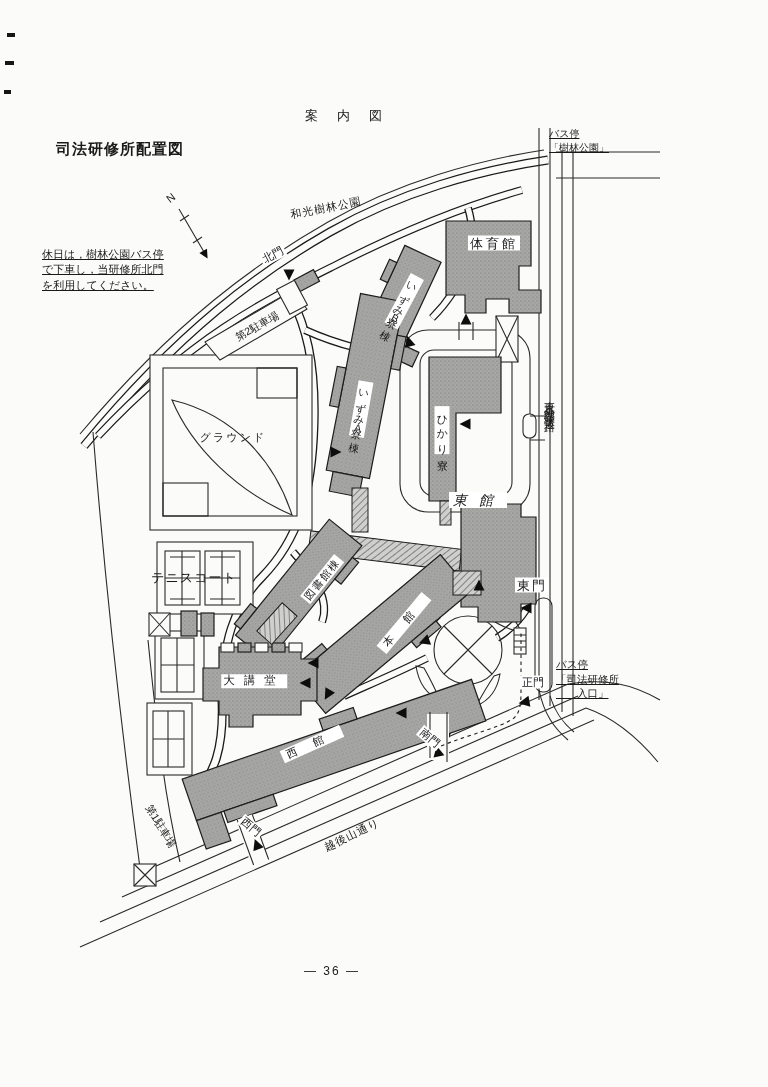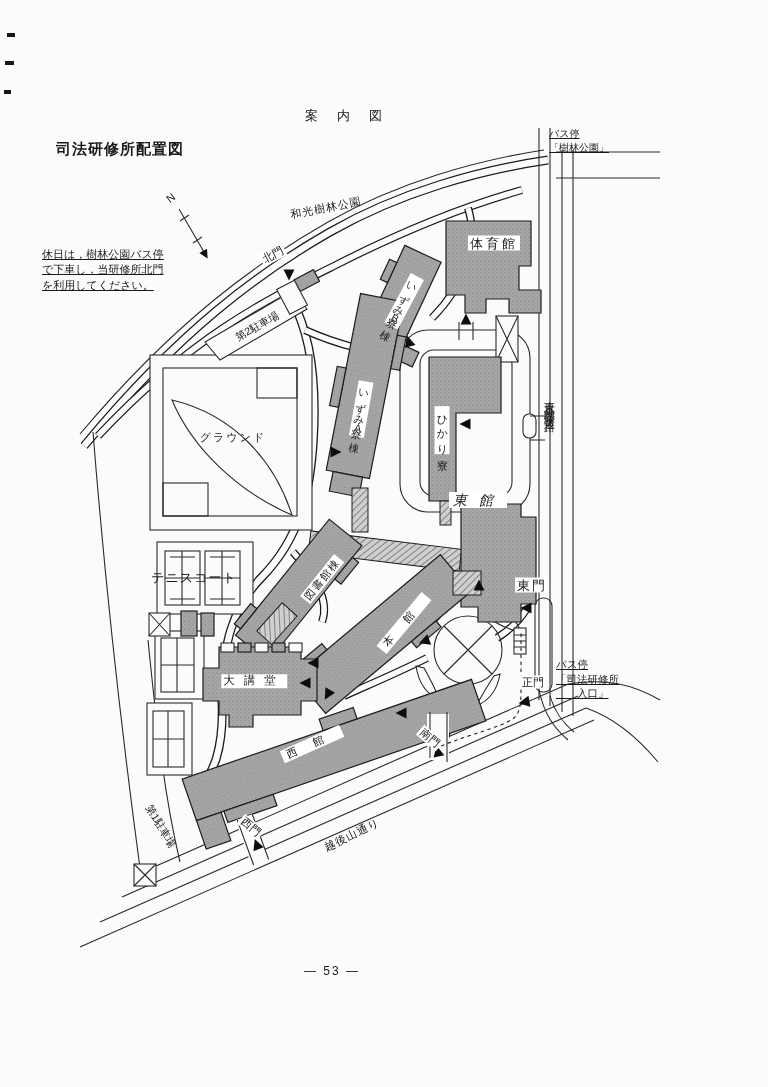--- a/index.html
+++ b/index.html
@@ -312,15 +312,15 @@
 <div class="lb" style="left:233px;top:437px;font-size:11px;letter-spacing:2px;">グラウンド</div>
 
 <div class="lb" style="left:194px;top:534px;font-size:13px;letter-spacing:1px;margin-top:43px;">テニスコート</div>
 
 <div class="lb" style="left:161px;top:826px;font-size:10.5px;transform:translate(-50%,-50%) rotate(59deg);">第1駐車場</div>
 
 <div class="lb" style="left:257px;top:326px;font-size:10.5px;transform:translate(-50%,-50%) rotate(-29deg);">第2駐車場</div>
 
 <div class="lb" style="left:171px;top:198px;font-size:11px;transform:translate(-50%,-50%) rotate(-38deg);">N</div>
 
-<div class="lb" style="left:332px;top:971px;font-size:12px;letter-spacing:2px;">— 53 —</div>
+<div class="lb" style="left:332px;top:971px;font-size:12px;letter-spacing:2px;">— 36 —</div>
 
 </div>
 
 </body></html>

